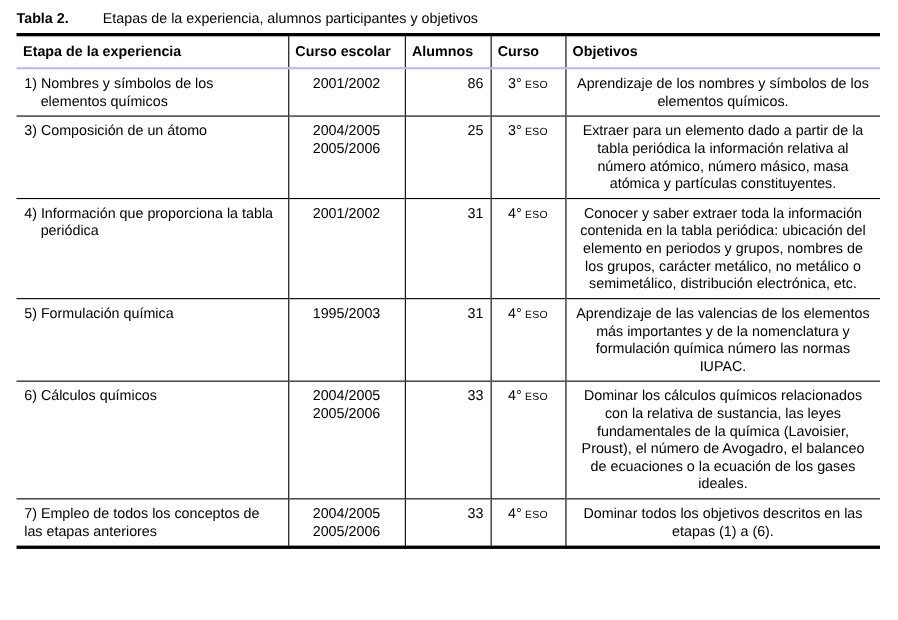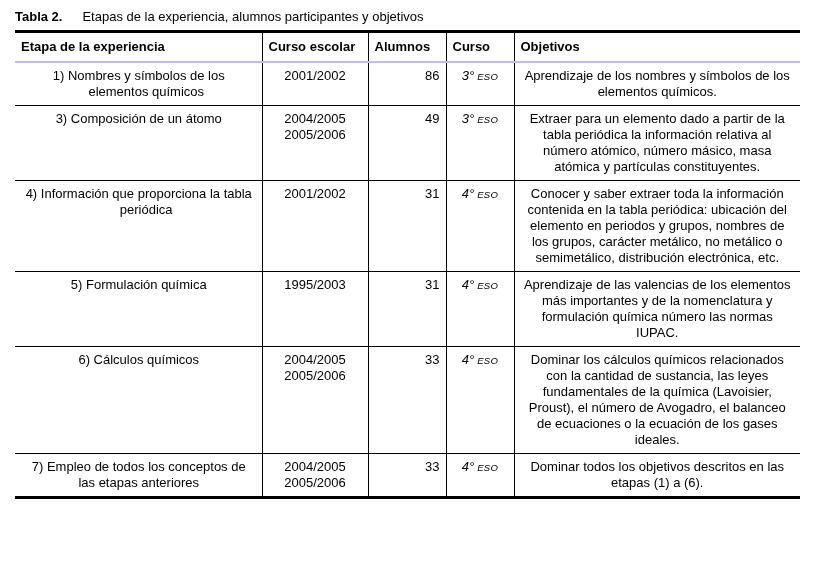--- a/index.html
+++ b/index.html
@@ -16,21 +16,21 @@
     box-sizing: border-box;
     padding: 8px 16px 0 15px;
     overflow: hidden;
   }
   .caption {
     font-size: 13px;
     line-height: 17px;
     margin-bottom: 5px;
   }
   .caption .cap-label { font-weight: bold; }
-  .caption .cap-text { margin-left: 1px; padding-left: 19px; }
+  .caption .cap-text { margin-left: 12px; padding-left: 19px; }
 
   table.etapas {
     border-collapse: collapse;
     table-layout: fixed;
     width: 785px;
     border-top: 3px solid #000;
     border-bottom: 3px solid #000;
     font-size: 13px;
     line-height: 16px;
   }
@@ -51,29 +51,29 @@
   thead tr { border-bottom: 2px solid #c4b5fd; }
   thead th {
     text-align: left;
     font-weight: bold;
     vertical-align: middle;
     padding-top: 6px;
     padding-bottom: 6px;
   }
   tbody tr + tr { border-top: 1px solid #000; }
 
-  td.cell-etapa { text-align: center; padding-left: 7px; }
+  td.cell-etapa { text-align: left; padding-left: 7px; }
   td.cell-etapa .hang {
     display: block;
     padding-left: 1.15em;
     text-indent: -1.15em;
   }
   td.cell-cursoesc { text-align: center; white-space: pre-line; }
   td.cell-alumnos  { text-align: right; }
-  td.cell-curso    { text-align: center; white-space: nowrap; font-style: italic; }
+  td.cell-curso    { text-align: center; white-space: nowrap; }
   td.cell-curso .eso {
     font-size: 9.5px;
     margin-left: 3px;
     letter-spacing: 0.3px;
   }
   td.cell-objetivos { text-align: center; }
 </style>
 </head>
 <body>
 
@@ -109,21 +109,21 @@
         <td class="cell-alumnos">86</td>
         <td class="cell-curso"><span>3°</span><span class="eso">ESO</span></td>
         <td class="cell-objetivos">Aprendizaje de los nombres y símbolos de los elementos químicos.</td>
       </tr>
       <tr>
         <td class="cell-etapa">
             <span class="hang">3) Composición de un átomo</span>
           </td>
         <td class="cell-cursoesc">2004/2005
 2005/2006</td>
-        <td class="cell-alumnos">49</td>
+        <td class="cell-alumnos">25</td>
         <td class="cell-curso"><span>3°</span><span class="eso">ESO</span></td>
         <td class="cell-objetivos">Extraer para un elemento dado a partir de la tabla periódica la información relativa al número atómico, número másico, masa atómica y partículas constituyentes.</td>
       </tr>
       <tr>
         <td class="cell-etapa">
             <span class="hang">4) Información que proporciona la tabla periódica</span>
           </td>
         <td class="cell-cursoesc">2001/2002</td>
         <td class="cell-alumnos">31</td>
         <td class="cell-curso"><span>4°</span><span class="eso">ESO</span></td>
@@ -139,21 +139,21 @@
         <td class="cell-objetivos">Aprendizaje de las valencias de los elementos más importantes y de la nomenclatura y formulación química número las normas IUPAC.</td>
       </tr>
       <tr>
         <td class="cell-etapa">
             <span class="hang">6) Cálculos químicos</span>
           </td>
         <td class="cell-cursoesc">2004/2005
 2005/2006</td>
         <td class="cell-alumnos">33</td>
         <td class="cell-curso"><span>4°</span><span class="eso">ESO</span></td>
-        <td class="cell-objetivos">Dominar los cálculos químicos relacionados con la cantidad de sustancia, las leyes fundamentales de la química (Lavoisier, Proust), el número de Avogadro, el balanceo de ecuaciones o la ecuación de los gases ideales.</td>
+        <td class="cell-objetivos">Dominar los cálculos químicos relacionados con la relativa de sustancia, las leyes fundamentales de la química (Lavoisier, Proust), el número de Avogadro, el balanceo de ecuaciones o la ecuación de los gases ideales.</td>
       </tr>
       <tr>
         <td class="cell-etapa"><span>7) Empleo de todos los conceptos de las etapas anteriores</span></td>
         <td class="cell-cursoesc">2004/2005
 2005/2006</td>
         <td class="cell-alumnos">33</td>
         <td class="cell-curso"><span>4°</span><span class="eso">ESO</span></td>
         <td class="cell-objetivos">Dominar todos los objetivos descritos en las etapas (1) a (6).</td>
       </tr>
     </tbody>

